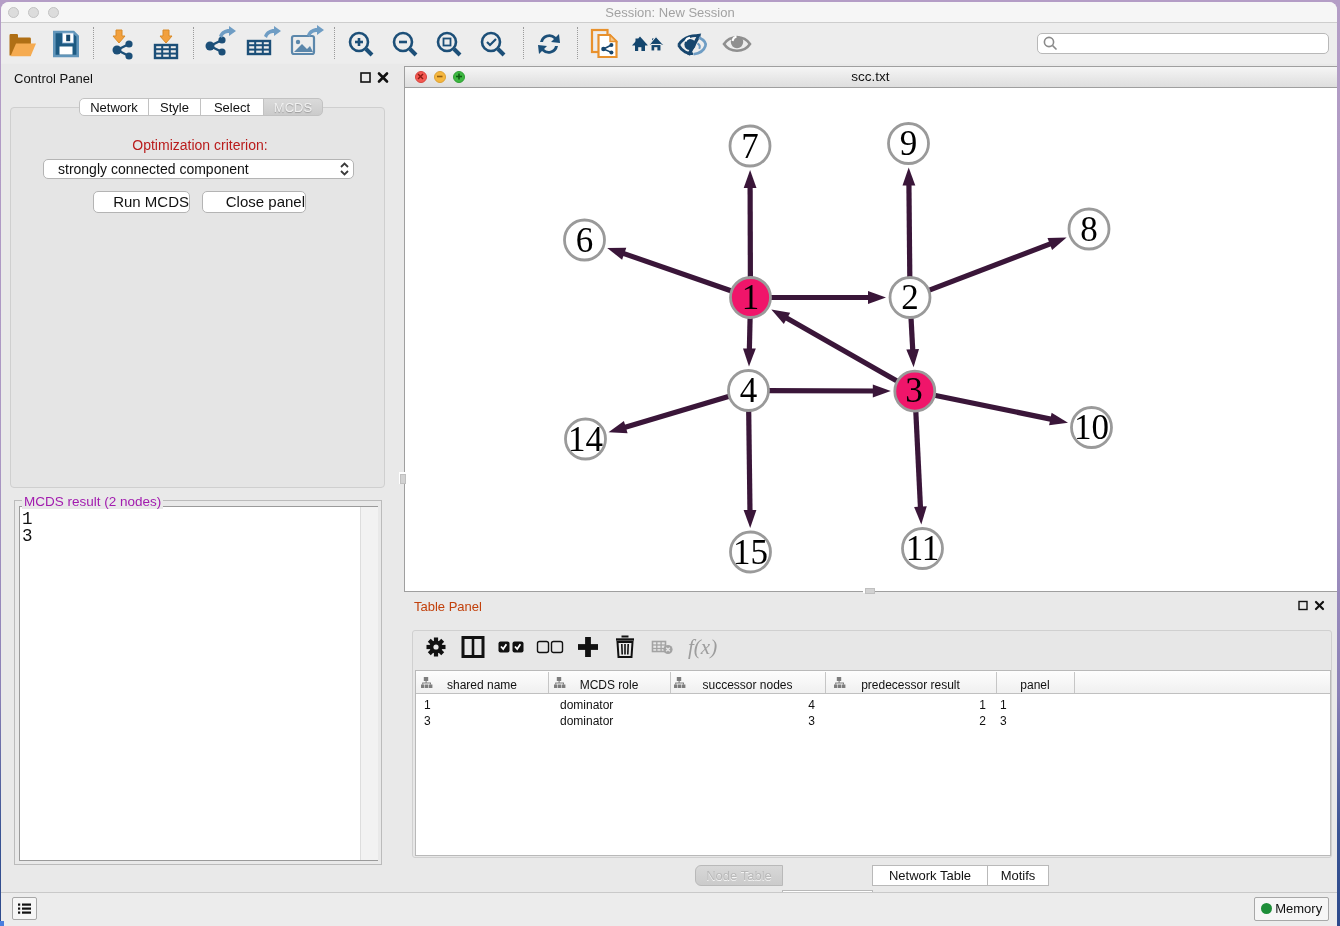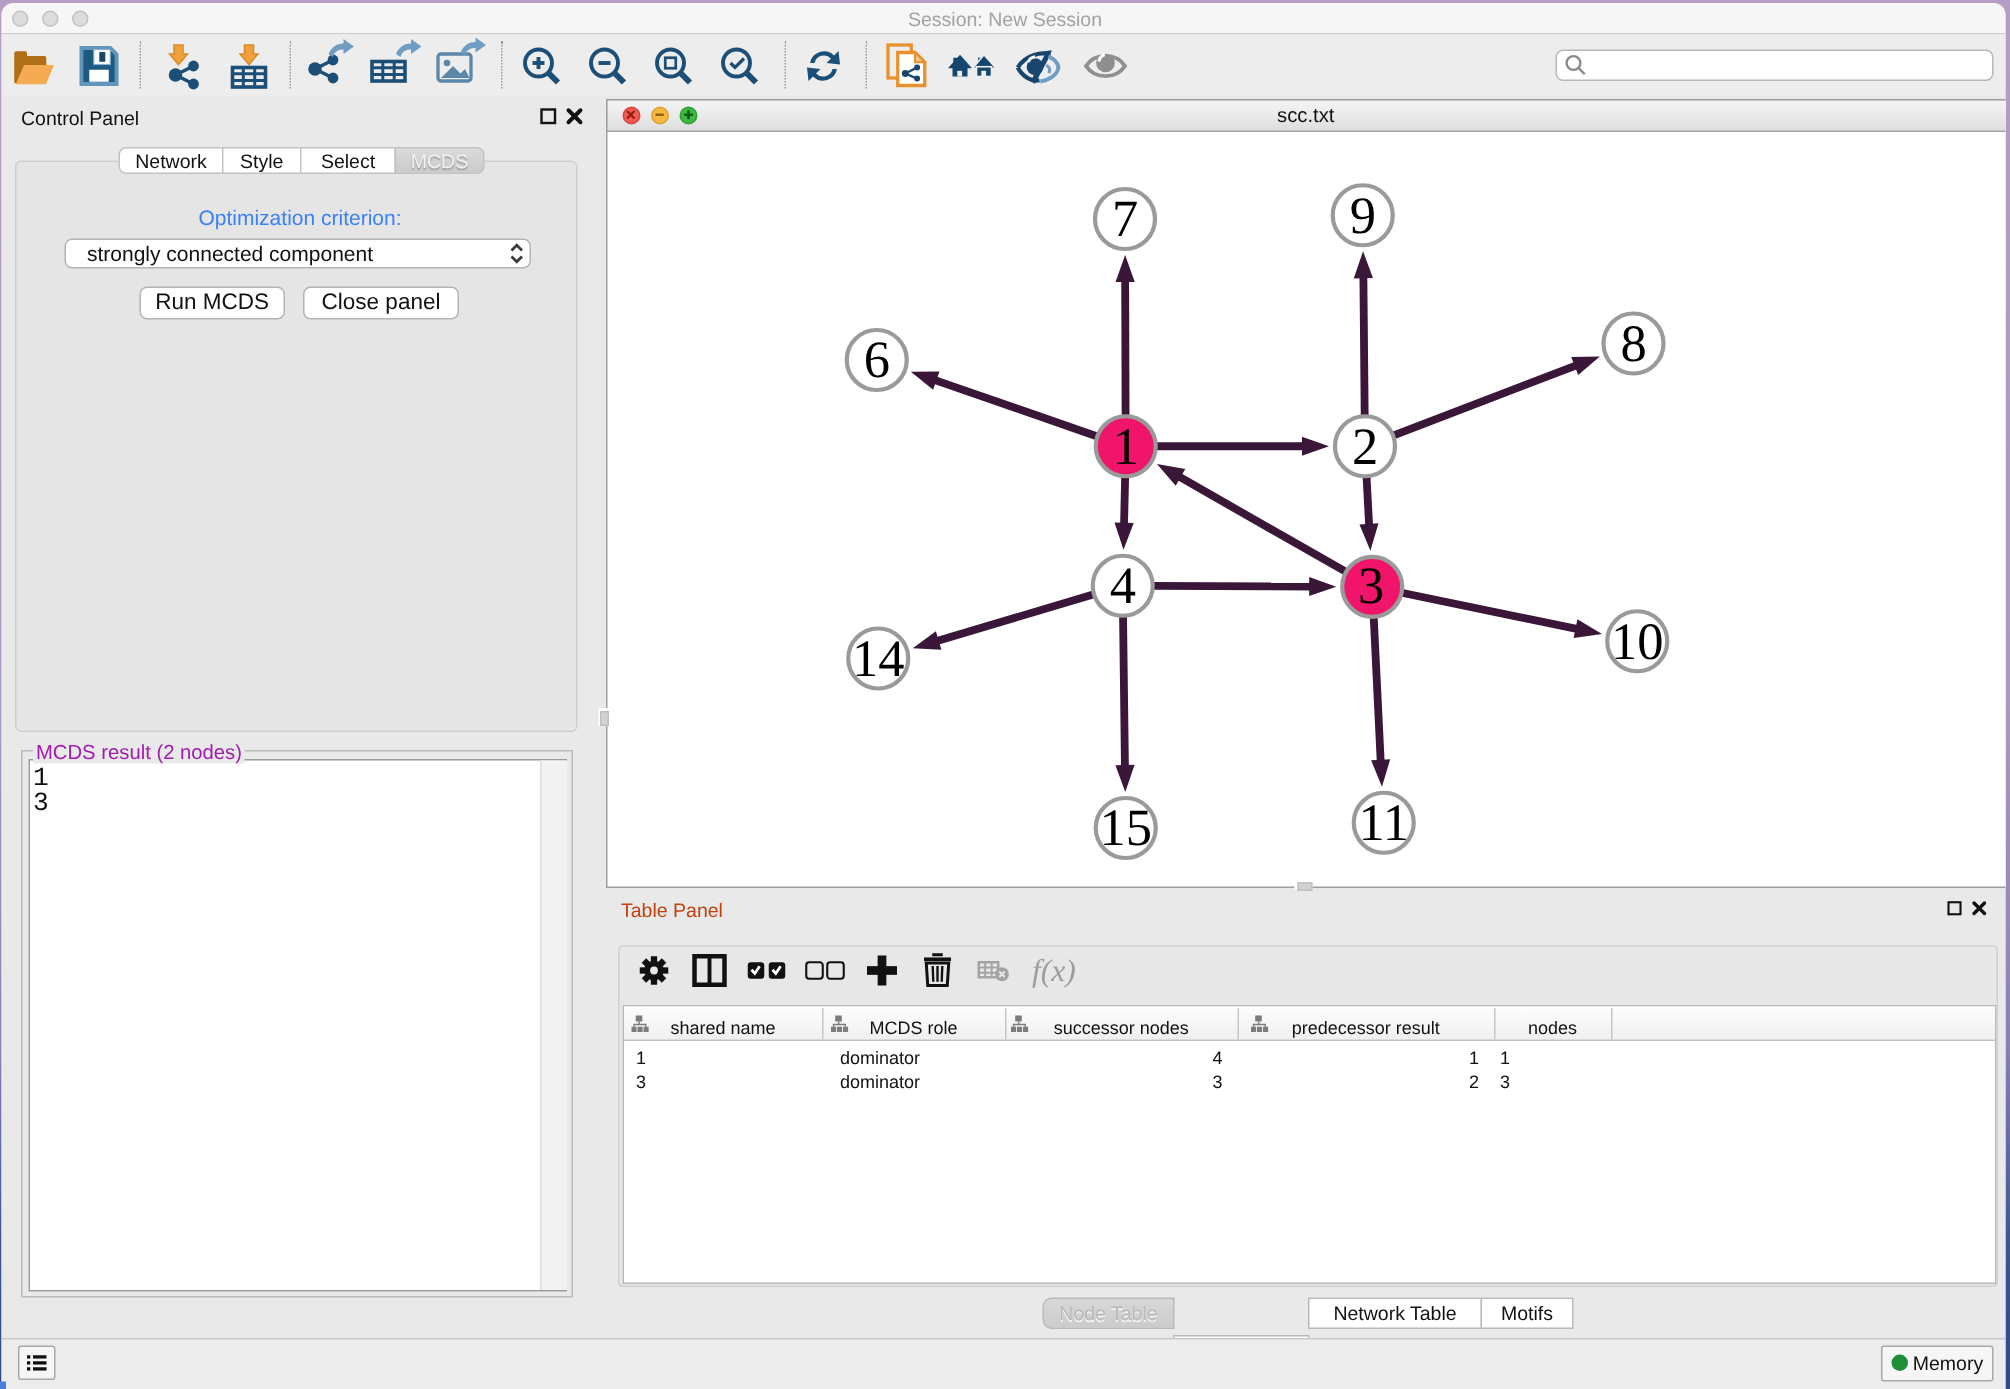--- a/index.html
+++ b/index.html
@@ -11,23 +11,23 @@
 #wintitle{left:0;top:5px;width:1340px;text-align:center;font-size:13px;color:#a2a2a2;}
 #toolbar{left:1px;top:23px;width:1336px;height:40px;background:#ededed;}
 .sep{top:27px;width:0;height:32px;border-left:1px dotted #9a9a9a;}
 #searchbox{left:1037px;top:33px;width:290px;height:19px;background:#fff;border:1px solid #b8b8b8;border-radius:5px;}
 #content{left:1px;top:64px;width:1336px;height:828px;background:#e9e9e9;}
 
 #cptitle{left:14px;top:71px;font-size:13px;color:#111;}
 .tab{top:98px;height:18px;background:#fff;border:1px solid #c2c2c2;box-sizing:border-box;font-size:13px;color:#111;text-align:center;line-height:17px;}
 #tabmcds{background:linear-gradient(#dadada,#cbcbcb);color:#f1f1f1;border-radius:0 5px 5px 0;text-shadow:0 1px 1px #9a9a9a;}
 #cpane{left:10px;top:107px;width:375px;height:381px;background:#e5e5e5;border:1px solid #cfcfcf;border-radius:4px;box-sizing:border-box;}
-#optlabel{left:0px;top:137px;width:400px;text-align:center;font-size:14px;color:#3b82f6;}
+#optlabel{left:0px;top:137px;width:400px;text-align:center;font-size:14px;color:#b91c1c;}
 #dropdown{left:43px;top:159px;width:311px;height:20px;background:#fff;border:1px solid #b4b4b4;border-radius:5px;box-sizing:border-box;font-size:14px;color:#111;line-height:18px;padding-left:14px;}
-.btn{top:191px;height:22px;background:#fff;border:1px solid #b4b4b4;border-radius:5px;box-sizing:border-box;font-size:15px;color:#111;text-align:center;line-height:20px;}
+.btn{top:191px;height:22px;background:#fff;border:1px solid #b4b4b4;border-radius:5px;box-sizing:border-box;font-size:15px;color:#111;text-align:right;line-height:20px;}
 
 #fieldset{left:14px;top:500px;width:368px;height:365px;border:1px solid #bbb;background:#e9e9e9;box-sizing:border-box;}
 #resultbox{left:19px;top:506px;width:359px;height:355px;background:#fff;border:1px solid #9a9a9a;box-sizing:border-box;}
 #sbtrack{left:360px;top:507px;width:17px;height:353px;background:#f2f2f2;border-left:1px solid #ddd;}
 #fslabel{left:22px;top:494px;font-size:13.5px;color:#a21caf;background:#e9e9e9;padding:0 2px;}
 #restext{left:22px;top:511px;font-family:"Liberation Mono",monospace;font-size:17.5px;line-height:16.9px;color:#111;}
 
 #netwin{left:404px;top:66px;width:933px;height:526px;border:1px solid #9f9f9f;border-right:none;box-sizing:border-box;background:#fff;}
 #nettitle{left:404px;top:66px;width:933px;height:22px;background:linear-gradient(#f5f5f5,#dedede);border:1px solid #9f9f9f;border-right:none;box-sizing:border-box;}
 .mtl{top:71px;width:12px;height:12px;border-radius:50%;box-sizing:border-box;}
@@ -375,21 +375,21 @@
 <use href="#treeico" x="133"></use>
 <use href="#treeico" x="253"></use>
 <use href="#treeico" x="413"></use>
 </svg>
 <div class="abs" id="tbltable"></div>
 <div class="abs" id="tblheader"></div>
 <div class="abs hcell" style="left:416px;width:132px;">shared name</div>
 <div class="abs hcell" style="left:548px;width:122px;">MCDS role</div>
 <div class="abs hcell" style="left:670px;width:155px;">successor nodes</div>
 <div class="abs hcell" style="left:825px;width:171px;">predecessor result</div>
-<div class="abs hcell" style="left:996px;width:78px;">nodes</div>
+<div class="abs hcell" style="left:996px;width:78px;">panel</div>
 <div class="abs hsep" style="left:548px;"></div>
 <div class="abs hsep" style="left:670px;"></div>
 <div class="abs hsep" style="left:825px;"></div>
 <div class="abs hsep" style="left:996px;"></div>
 <div class="abs hsep" style="left:1074px;"></div>
 <div class="abs trow" style="left:424px;top:697px;">1</div>
 <div class="abs trow" style="left:560px;top:697px;">dominator</div>
 <div class="abs trow" style="left:670px;top:697px;width:145px;text-align:right;">4</div>
 <div class="abs trow" style="left:825px;top:697px;width:161px;text-align:right;">1</div>
 <div class="abs trow" style="left:1000px;top:697px;">1</div>

